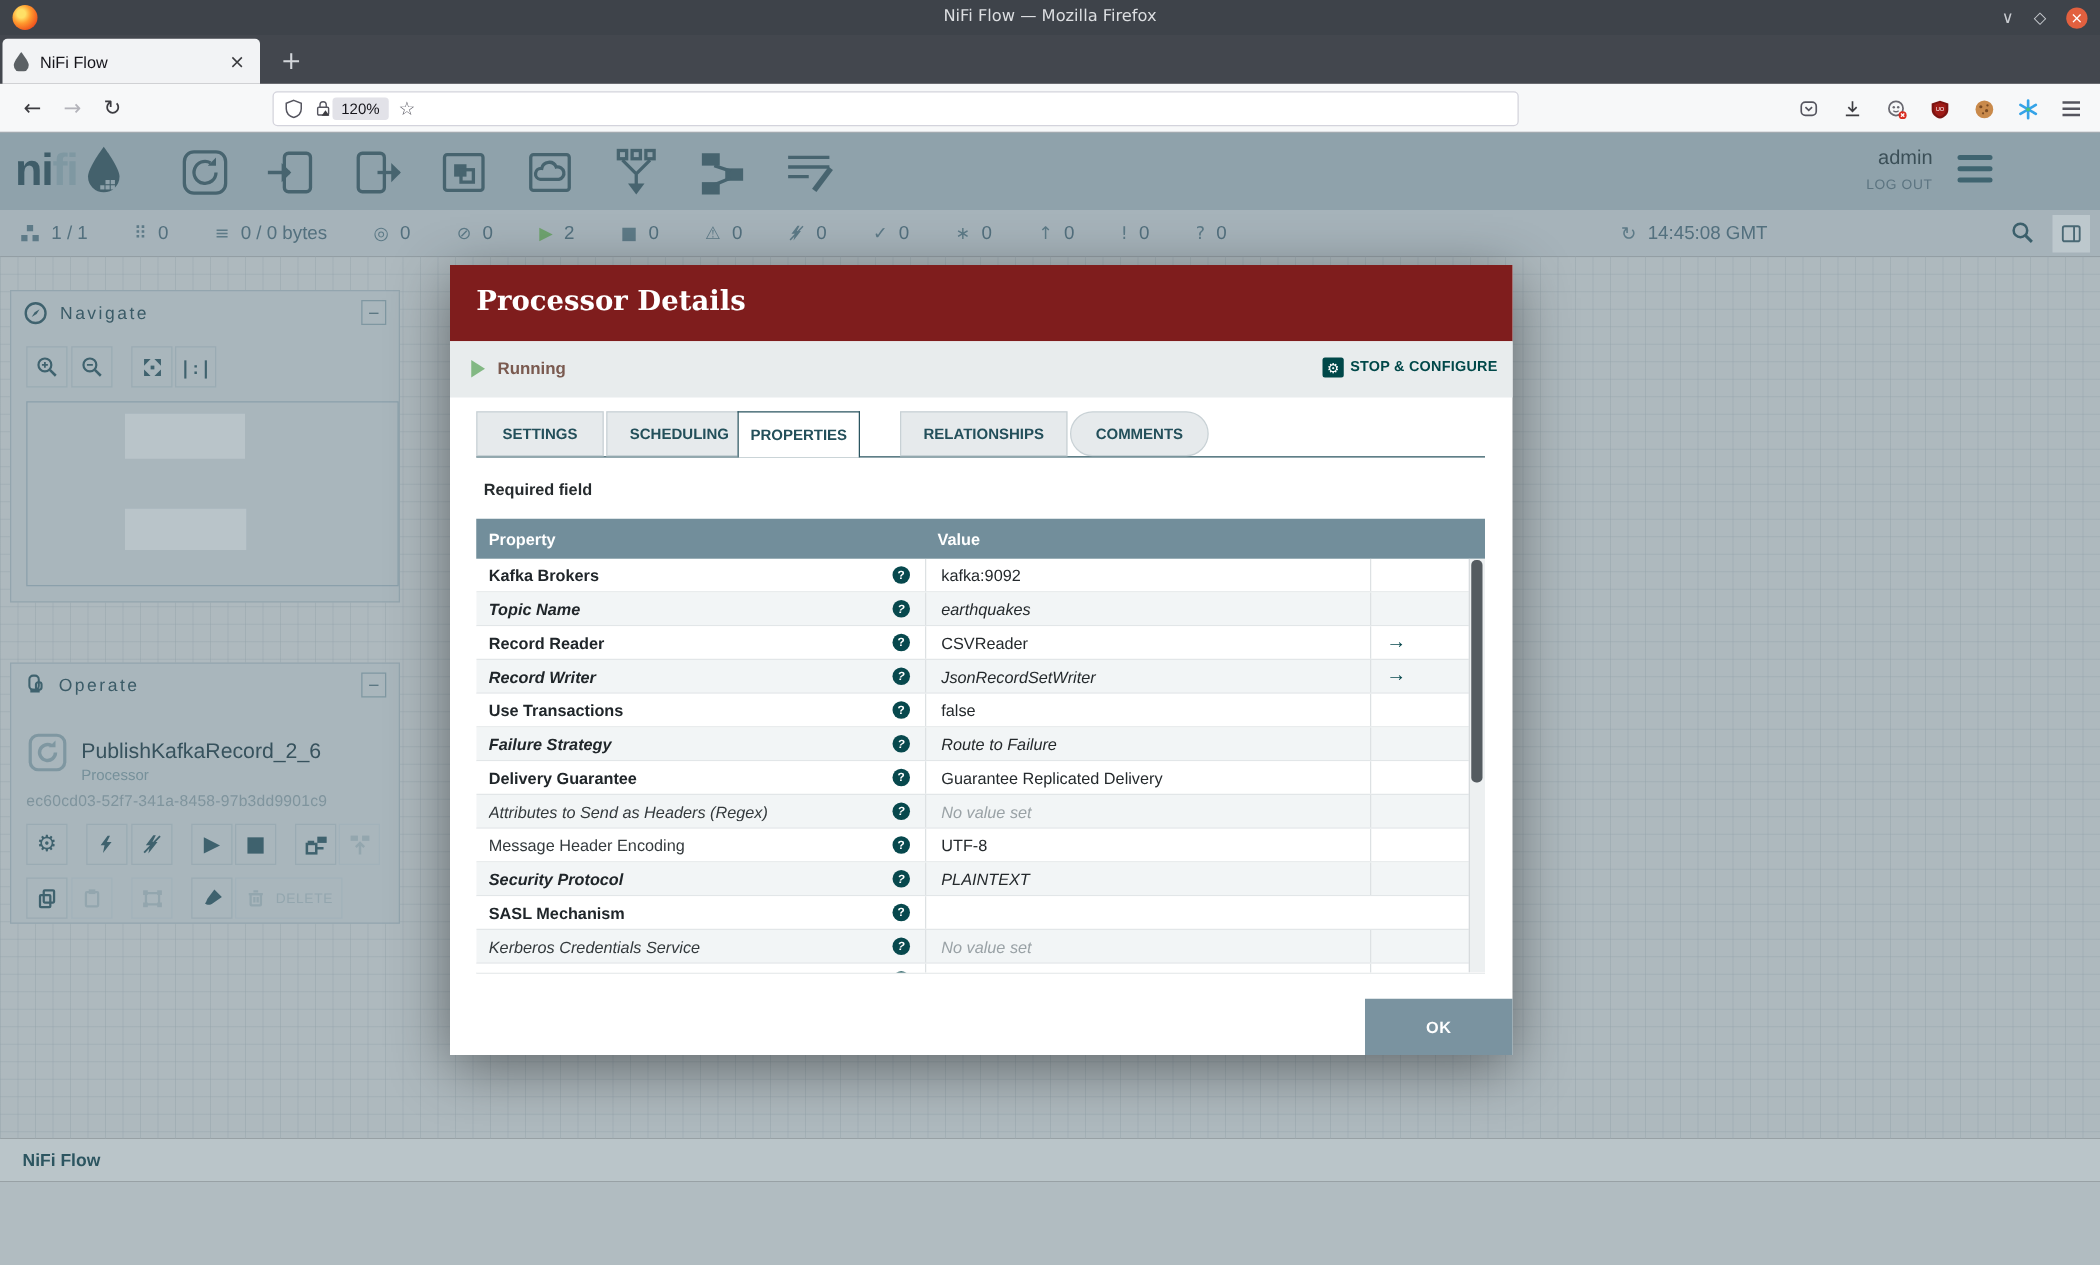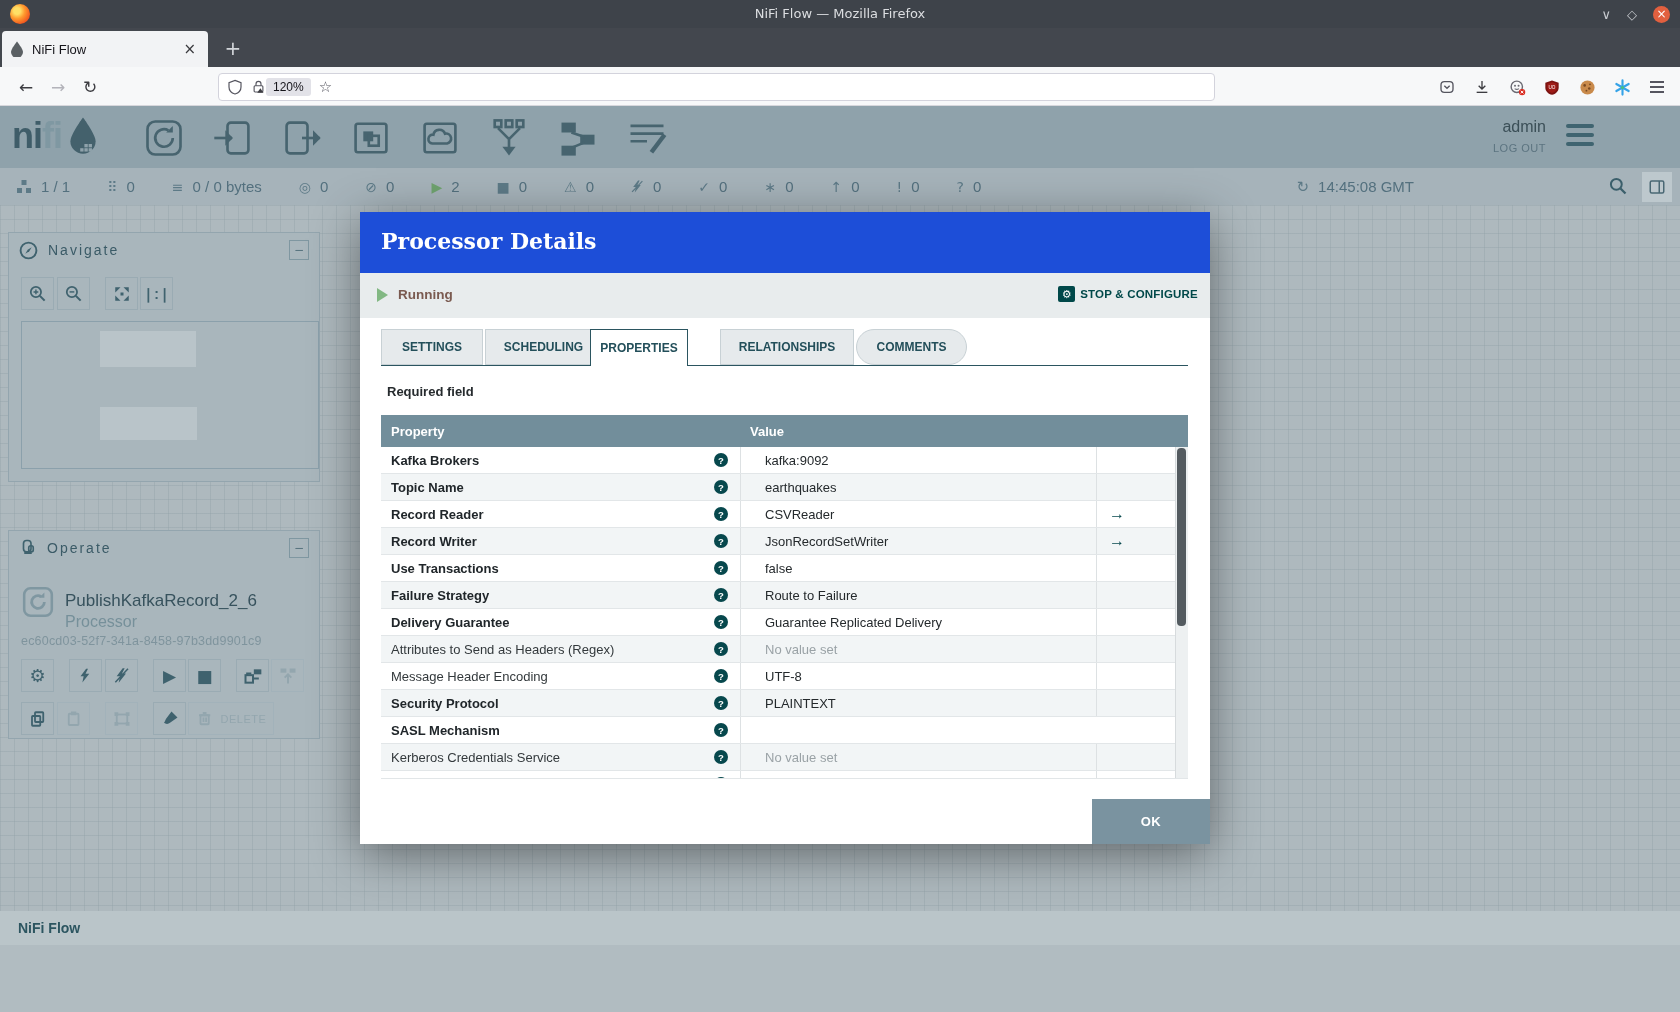--- a/index.html
+++ b/index.html
@@ -71,29 +71,29 @@
   .panel-head{height:34px;display:flex;align-items:center;padding:0 10px;color:#3c5a66;}
   .panel-title{margin-left:10px;font-size:14px;letter-spacing:2px;color:#3b5b67;}
   .panel-collapse{margin-left:auto;width:18px;height:18px;border:1px solid #7f97a1;color:#56727e;
     display:flex;align-items:center;justify-content:center;font-size:12px;line-height:1;}
   .sqbtn{position:absolute;width:33px;height:33px;border:1px solid #9aabb3;color:#3f626e;
     display:flex;align-items:center;justify-content:center;font-size:17px;box-sizing:border-box;}
   .sqbtn.disabled{color:#93a6ae;border-color:#a2b2ba}
   .minimap{position:absolute;left:12px;top:88px;width:296px;height:146px;border:1px solid #8ba0ab;background:#a9b6bc;}
   .mm-rect{position:absolute;background:#b9c4c9;}
   .op-name{position:absolute;left:56px;top:60px;font-size:17px;color:#37525d;}
-  .op-type{position:absolute;left:56px;top:82px;font-size:16px;color:#76909a;text-align:center;}
+  .op-type{position:absolute;left:56px;top:82px;font-size:12px;color:#76909a;text-align:center;}
   .op-id{position:absolute;left:12px;top:103px;font-size:12.5px;color:#7f949d;letter-spacing:.2px;}
   .op-chip{position:absolute;left:12px;top:54px;color:#7f97a1;}
   .del-btn{position:absolute;width:86px;height:33px;border:1px solid #a2b2ba;color:#93a6ae;display:flex;
     align-items:center;justify-content:center;gap:7px;font-size:11px;letter-spacing:.5px;box-sizing:border-box;}
   
   .dialog{position:absolute;left:360px;top:212px;width:850px;height:632px;background:#fff;z-index:50;
     box-shadow:0 10px 45px rgba(0,0,0,.45);}
-  .dlg-head{position:absolute;left:0;top:0;width:100%;height:61px;background:#1d4ed8;}
+  .dlg-head{position:absolute;left:0;top:0;width:100%;height:61px;background:#7f1d1d;}
   .dlg-title{position:absolute;left:21px;top:16px;color:#fff;font-size:22px;font-weight:bold;
     font-family:"DejaVu Serif","Liberation Serif",serif;}
   .dlg-status{position:absolute;left:0;top:61px;width:100%;height:45px;background:#e8eced;}
   .run-tri{position:absolute;left:17px;top:15px;width:0;height:0;border-left:11px solid #82b883;
     border-top:7px solid transparent;border-bottom:7px solid transparent;}
   .run-label{position:absolute;left:38px;top:14px;font-size:13.5px;font-weight:bold;color:#7a5a50;}
   .stopcfg{position:absolute;right:12px;top:13px;display:flex;align-items:center;gap:5px;color:#004849;
     font-size:11.5px;font-weight:bold;letter-spacing:.2px;}
   .stopcfg .gearbox{width:17px;height:16px;background:#004849;color:#fff;border-radius:2px;display:flex;
     align-items:center;justify-content:center;font-size:11px;}
@@ -103,28 +103,28 @@
     display:flex;align-items:center;justify-content:center;font-size:12px;font-weight:bold;color:#234f5a;z-index:1;}
   .dtab.active{background:#fff;border:1px solid #2b5560;border-bottom:none;height:37px;z-index:2;}
   .req-label{position:absolute;left:27px;top:172px;font-size:13px;font-weight:bold;color:#262b2e;}
   .ptable{position:absolute;left:21px;top:203px;width:807px;}
   .pt-head{height:32px;background:#728e9b;color:#fff;font-size:13px;font-weight:bold;display:flex;align-items:center;}
   .pt-head .h1{padding-left:10px;width:349px;}
   .pt-head .h2{padding-left:10px;}
   .pt-body{position:relative;height:331px;overflow:hidden;border-bottom:1px solid #e2e6e8;}
   .prow{position:relative;height:27px;display:flex;align-items:center;border-bottom:1px solid #e2e6e8;
     box-sizing:border-box;background:#fff;font-size:13px;}
-  .prow.alt{background:#f2f5f6;}
+  .prow.alt{background:#f2f5f6;font-style:italic;}
   .pcell{width:359px;display:flex;align-items:center;box-sizing:border-box;padding-left:10px;}
   .pcell .plabel{flex:1;color:#33393c;white-space:nowrap;overflow:hidden;}
   .pcell .plabel.req{font-weight:bold;color:#20262a;}
   .help{width:14px;height:14px;border-radius:50%;background:#07484d;color:#fff;font-size:9.5px;font-weight:bold;
     display:flex;align-items:center;justify-content:center;margin-right:12px;flex:0 0 auto;}
   .vcell{width:356px;border-left:1px solid #dde1e3;align-self:stretch;display:flex;align-items:center;
-    padding-left:24px;box-sizing:border-box;color:#24292c;white-space:nowrap;overflow:hidden;}
+    padding-left:12px;box-sizing:border-box;color:#24292c;white-space:nowrap;overflow:hidden;}
   .vcell.novalue{color:#9aa2a6;}
   .gcell{width:79px;border-left:1px solid #dde1e3;align-self:stretch;display:flex;align-items:center;
     padding-left:12px;box-sizing:border-box;color:#07484d;font-size:16px;font-weight:bold;}
   .scrolltrack{position:absolute;right:0;top:0;width:13px;height:331px;background:#edf0f1;border-left:1px solid #d7dbdd;box-sizing:border-box;}
   .scrollthumb{position:absolute;right:2px;top:1px;width:9px;height:178px;background:#545b60;border-radius:4px;}
   .ok-btn{position:absolute;right:0;bottom:0;width:118px;height:45px;background:#7a93a0;color:#fff;
     display:flex;align-items:center;justify-content:center;font-size:13px;font-weight:bold;letter-spacing:.5px;}
   .glyph{font-family:"DejaVu Sans",sans-serif;}
 </style>
 </head>

